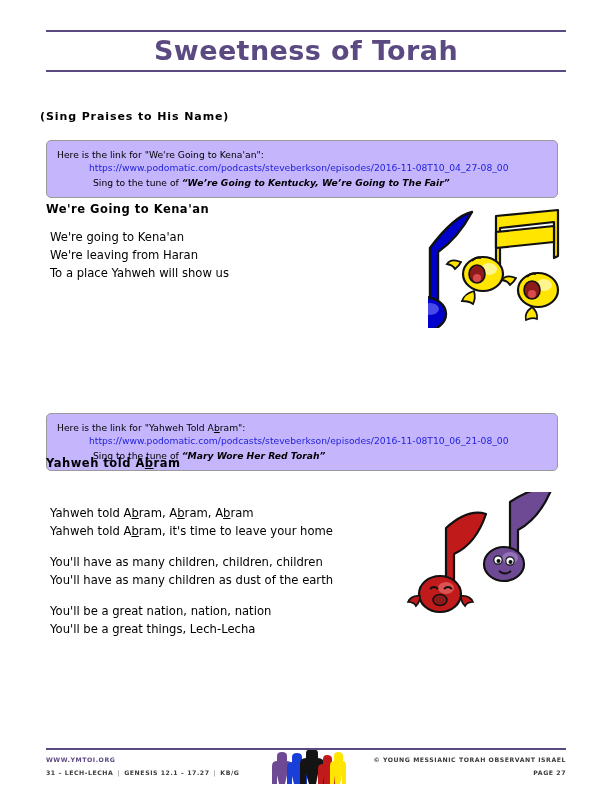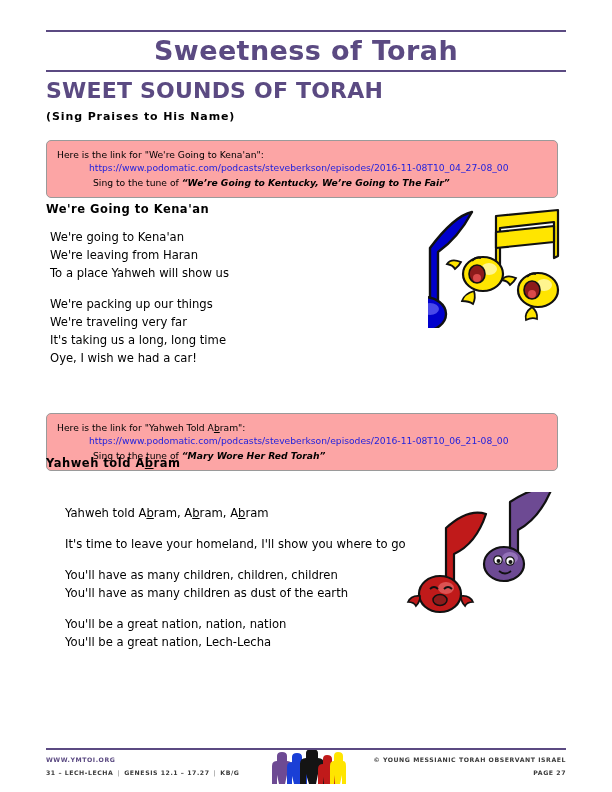--- a/index.html
+++ b/index.html
@@ -59,38 +59,38 @@
     font-size: 22px;
     font-weight: 700;
     letter-spacing: 0.2px;
     color: #5b4a82;
     white-space: nowrap;
   }
 
   .section-subtitle {
     position: absolute;
     top: 110px;
-    left: 46px;
+    left: 40px;
     font-family: "DejaVu Sans", sans-serif;
     font-size: 11px;
     font-weight: 700;
     letter-spacing: 0.9px;
     color: #000000;
     white-space: nowrap;
   }
 
   
   .link-box {
     position: absolute;
     left: 46px;
     width: 512px;
     box-sizing: border-box;
     border: 1px solid #9a9a9a;
     border-radius: 5px;
-    background: #fca5a5;
+    background: #c4b5fd;
     padding: 7px 10px 8px 10px;
   }
   .link-box .lb-line {
     font-family: "DejaVu Sans", sans-serif;
     font-size: 9.2px;
     line-height: 13px;
     color: #000000;
     white-space: nowrap;
   }
   .link-box .lb-url {
@@ -175,45 +175,38 @@
 </style>
 </head>
 <body>
 
 <div class="page">
 
   <div class="header-rule top"></div>
   <div class="page-title">Sweetness of Torah</div>
   <div class="header-rule bottom"></div>
 
-  <div class="section-title">SWEET SOUNDS OF TORAH</div>
   <div class="section-subtitle">(Sing Praises to His Name)</div>
 
   <div class="link-box" style="top:140px;">
     <div class="lb-line">Here is the link for "We're Going to Kena'an":</div>
     <div class="lb-url">https://www.podomatic.com/podcasts/steveberkson/episodes/2016-11-08T10_04_27-08_00</div>
     <div class="lb-line lb-tune">
       <span>Sing to the tune of</span>
       <span class="tune-name">“We’re Going to Kentucky, We’re Going to The Fair”</span>
     </div>
   </div>
 
   <div class="song-title" style="top:202px;">We're Going to Kena'an</div>
 
   <div class="lyrics" style="top:228px;">
     <div class="stanza">
       <div class="lyric-line">We're going to Kena'an</div>
       <div class="lyric-line">We're leaving from Haran</div>
       <div class="lyric-line">To a place Yahweh will show us</div>
-    </div>
-    <div class="stanza">
-      <div class="lyric-line">We're packing up our things</div>
-      <div class="lyric-line">We're traveling very far</div>
-      <div class="lyric-line">It's taking us a long, long time</div>
-      <div class="lyric-line">Oye, I wish we had a car!</div>
     </div>
   </div>
 
   <div class="art" style="left:428px; top:208px;">
     <svg width="150" height="120" viewBox="0 0 150 120">
 
       <g>
         <path d="M68 8 L130 2 L130 48 L126 50 L126 14 L72 20 L72 62 L68 62 Z" fill="#ffe500" stroke="#111" stroke-width="2.2" stroke-linejoin="round"></path>
         <path d="M68 24 L126 18 L126 34 L68 40 Z" fill="#ffe500" stroke="#111" stroke-width="2.2" stroke-linejoin="round"></path>
 
@@ -248,34 +241,34 @@
     <div class="lb-line">Here is the link for "Yahweh Told A<span class="uline">b</span>ram":</div>
     <div class="lb-url">https://www.podomatic.com/podcasts/steveberkson/episodes/2016-11-08T10_06_21-08_00</div>
     <div class="lb-line lb-tune">
       <span>Sing to the tune of</span>
       <span class="tune-name">“Mary Wore Her Red Torah”</span>
     </div>
   </div>
 
   <div class="song-title" style="top:456px;">Yahweh told A<span class="uline">b</span>ram</div>
 
-  <div class="lyrics" style="top:504px;margin-left:15px;">
+  <div class="lyrics" style="top:504px;">
     <div class="stanza">
       <div class="lyric-line">Yahweh told A<span class="uline">b</span>ram, A<span class="uline">b</span>ram, A<span class="uline">b</span>ram</div>
-    </div>
-    <div class="stanza">
-      <div class="lyric-line">It's time to leave your homeland, I'll show you where to go</div>
+      <div class="lyric-line">Yahweh told A<span class="uline">b</span>ram, it's time to leave your home</div>
+    </div>
+    <div class="stanza">
     </div>
     <div class="stanza">
       <div class="lyric-line">You'll have as many children, children, children</div>
       <div class="lyric-line">You'll have as many children as dust of the earth</div>
     </div>
     <div class="stanza">
       <div class="lyric-line">You'll be a great nation, nation, nation</div>
-      <div class="lyric-line">You'll be a great nation, Lech-Lecha</div>
+      <div class="lyric-line">You'll be a great things, Lech-Lecha</div>
     </div>
   </div>
 
   <div class="art" style="left:404px; top:492px;">
     <svg width="170" height="125" viewBox="0 0 170 125">
 
       <g>
         <path d="M106 72 L106 10 Q130 -6 148 -4 Q136 26 114 38 L114 72 Z" fill="#6d4a93" stroke="#111" stroke-width="2.2" stroke-linejoin="round"></path>
         <ellipse cx="100" cy="72" rx="20" ry="17" fill="#6d4a93" stroke="#111" stroke-width="2.2"></ellipse>
         <ellipse cx="106" cy="66" rx="8" ry="6" fill="#9b79c0" opacity="0.85"></ellipse>

